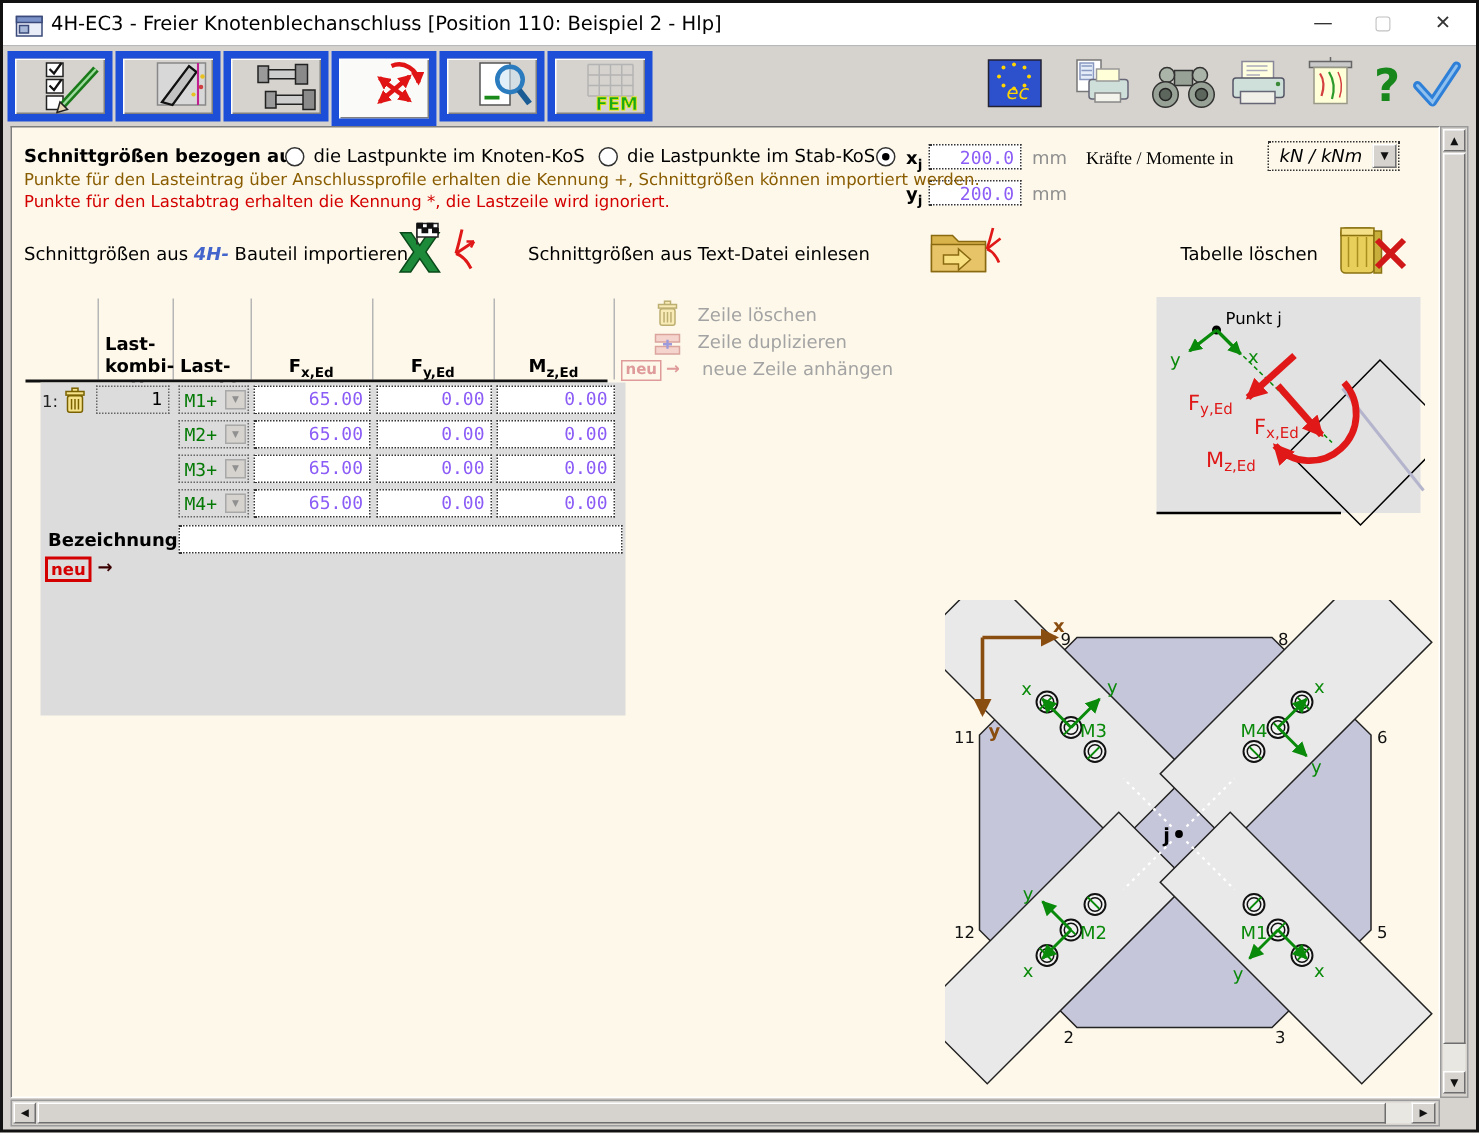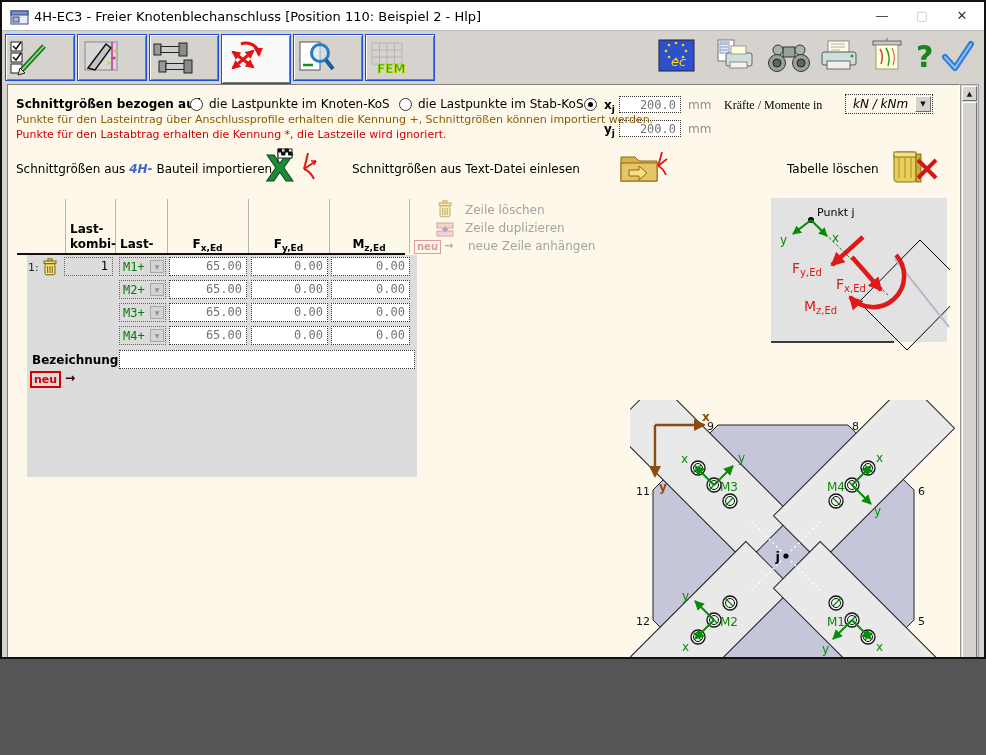--- a/index.html
+++ b/index.html
@@ -1,41 +1,41 @@
 <!DOCTYPE html>
 <html><head>
 <meta charset="utf-8">
 <style>
   * { margin:0; padding:0; box-sizing:border-box; }
   body { background:#555; font-family:"DejaVu Sans", sans-serif; }
-  .window { position:relative; width:986px; height:659px; background:#d6d3ce; border:2px solid #111; overflow:hidden; }
+  .window { position:relative; width:986px; height:755px; background:#d6d3ce; border:2px solid #111; overflow:hidden; }
   
   .titlebar { position:absolute; left:0; top:0; width:100%; height:29px; background:#fff; border-bottom:1px solid #b8b8b8; }
   .titlebar .title { position:absolute; left:32px; top:7px; font-size:13px; color:#000; white-space:nowrap; }
   .appicon { position:absolute; left:8px; top:6px; }
   .winbtn { position:absolute; top:0; width:40px; height:28px; text-align:center; line-height:28px; font-size:13px; color:#333; cursor:default; }
   .winbtn.dim { color:#c4c4c4; }
   
   .toolbar { position:absolute; left:0; top:30px; width:100%; height:52px; background:#d6d3ce; }
-  .tab { position:absolute; top:2px; width:70px; height:47px; background:#d6d3ce; border:1px solid #1d4ed8;
-         box-shadow: inset 1px 1px 0 #fff, inset -1px -1px 0 #808080; display:flex; align-items:center; justify-content:flex-start; }
+  .tab { position:absolute; top:2px; width:70px; height:47px; background:#d6d3ce; border:5px solid #1d4ed8;
+         box-shadow: inset 1px 1px 0 #fff, inset -1px -1px 0 #808080; display:flex; align-items:center; justify-content:flex-end; }
   .tab.active { background:#fafaf8; height:50px; }
   .flaticon { position:absolute; top:6px; background:transparent; border:none; }
   
   .content { position:absolute; left:5px; top:82px; width:953px; height:648px; background:#fdf8ea;
              border:1px solid; border-color:#7d7d7d #ffffff #ffffff #7d7d7d; }
   
   .lbl { position:absolute; font-size:12px; color:#000; white-space:nowrap; }
   .b { font-weight:bold; }
   .unit { color:#8f8f8f; }
   sub { font-size:9px; }
   .note { position:absolute; font-size:11px; white-space:nowrap; }
   .note-brown { color:#8a5c00; }
   .note-red { color:#d40000; }
-  .field { position:absolute; background:#fff; border:1px dotted #333; color:#737373;
+  .field { position:absolute; background:#fff; border:1px dotted #333; color:#8b5cf6;
            font-family:"DejaVu Sans Mono", monospace; font-size:12px; text-align:right; padding:1px 4px; }
   .radio { position:absolute; width:13px; height:13px; border:1px solid #333; border-radius:50%; background:#fff; }
   .radio.sel::after { content:""; position:absolute; left:3px; top:3px; width:5px; height:5px; border-radius:50%; background:#000; }
   .dd { position:absolute; border:1px dotted #333; background:#fdf8ea; font-size:12px; }
   .dd .dd-val { position:absolute; left:7px; top:2px; }
   .dd .dd-btn { position:absolute; right:1px; top:1px; width:16px; height:16px; background:#d6d3ce;
                 border:1px solid; border-color:#fff #707070 #707070 #fff; font-size:7px; color:#111;
                 text-align:center; line-height:15px; }
   .vline { position:absolute; width:1px; background:#b6b6b6; }
   .hdr { position:absolute; font-size:12px; font-weight:bold; color:#000; line-height:15px;margin-top:19px; }

